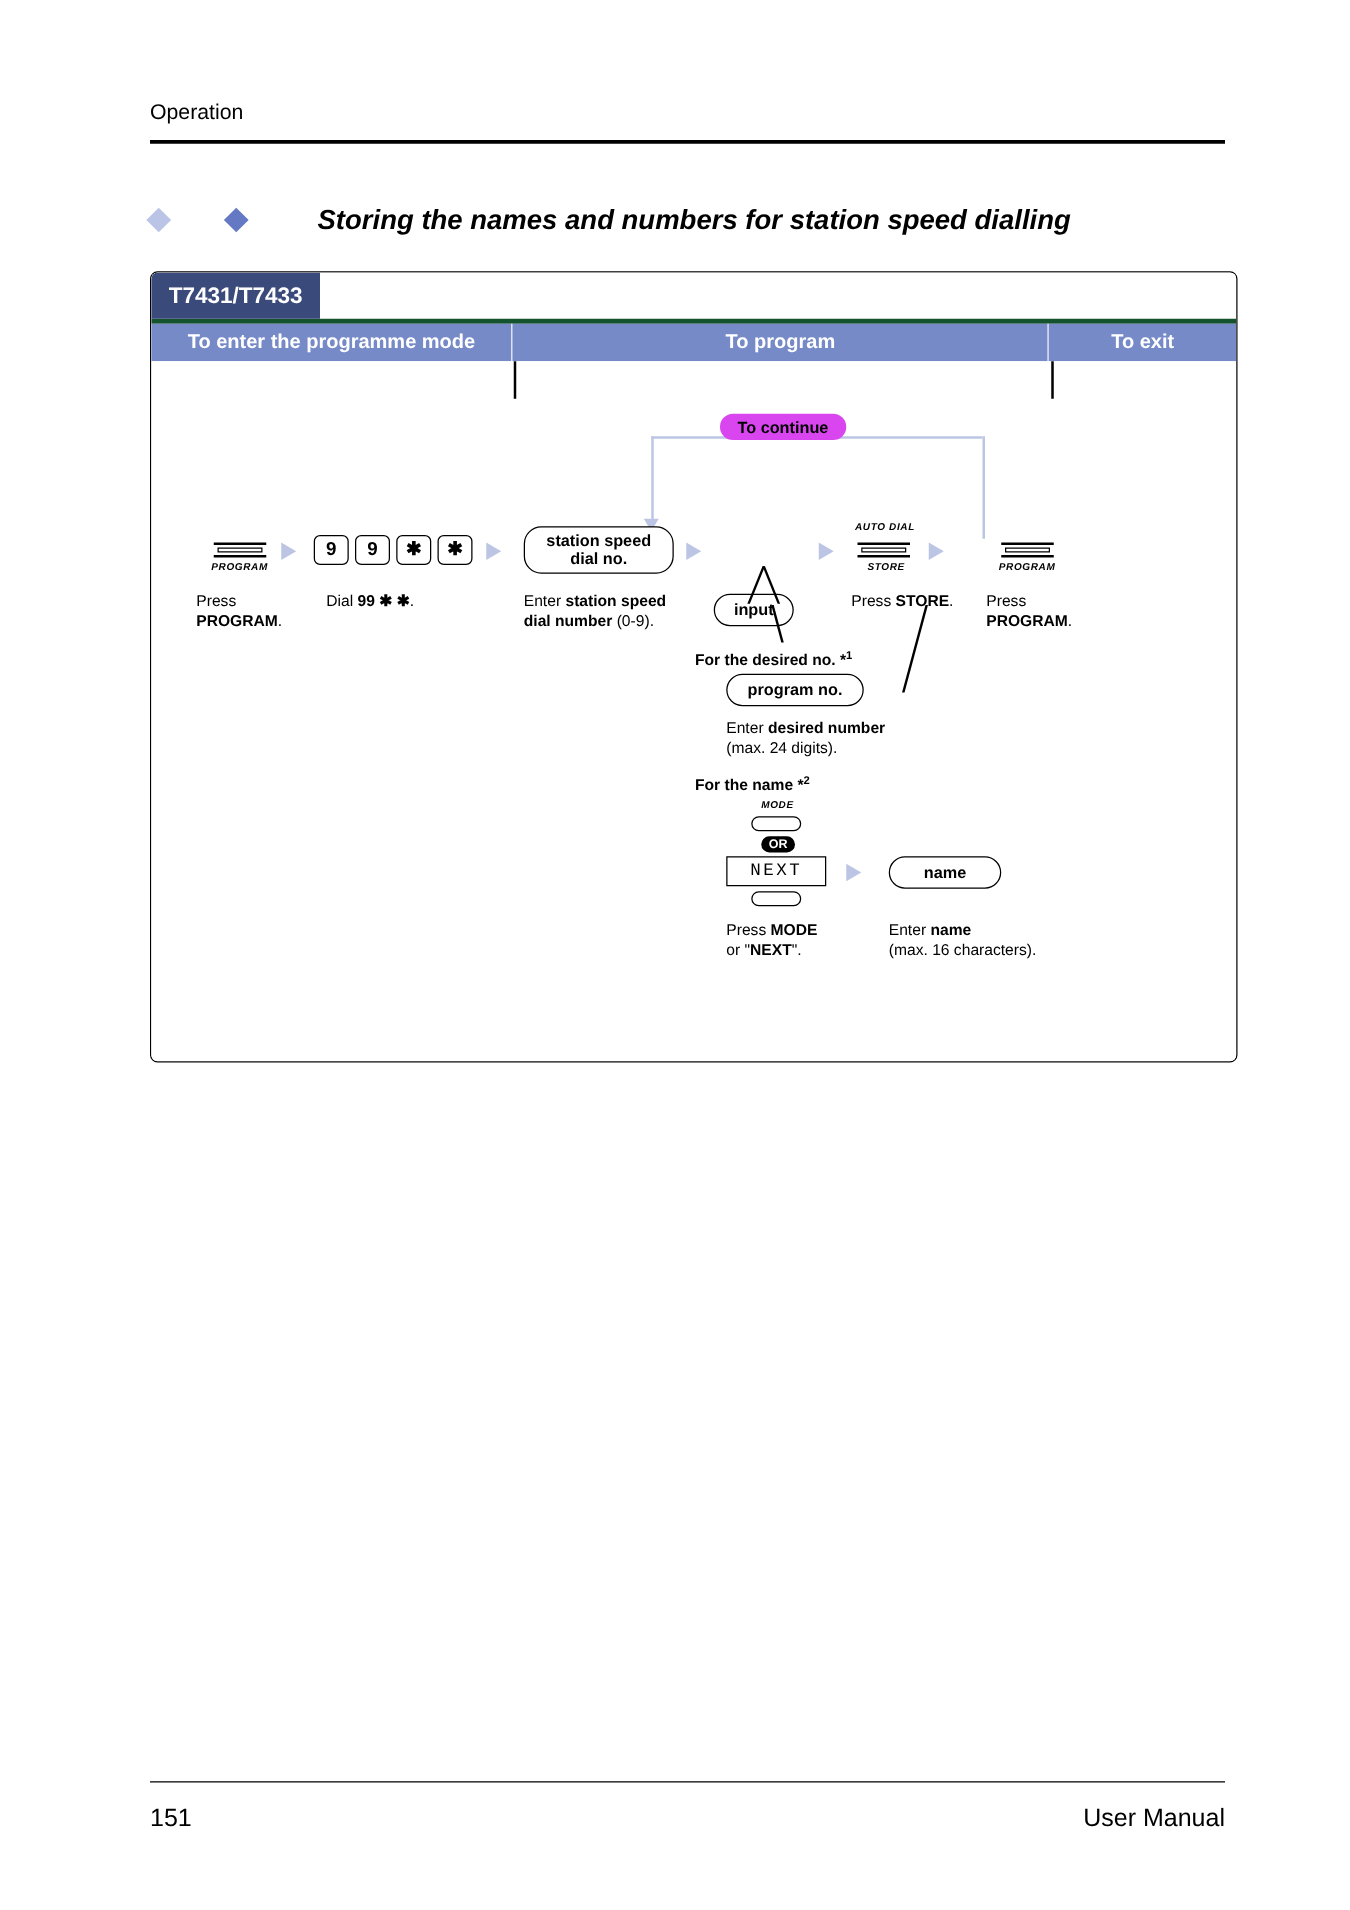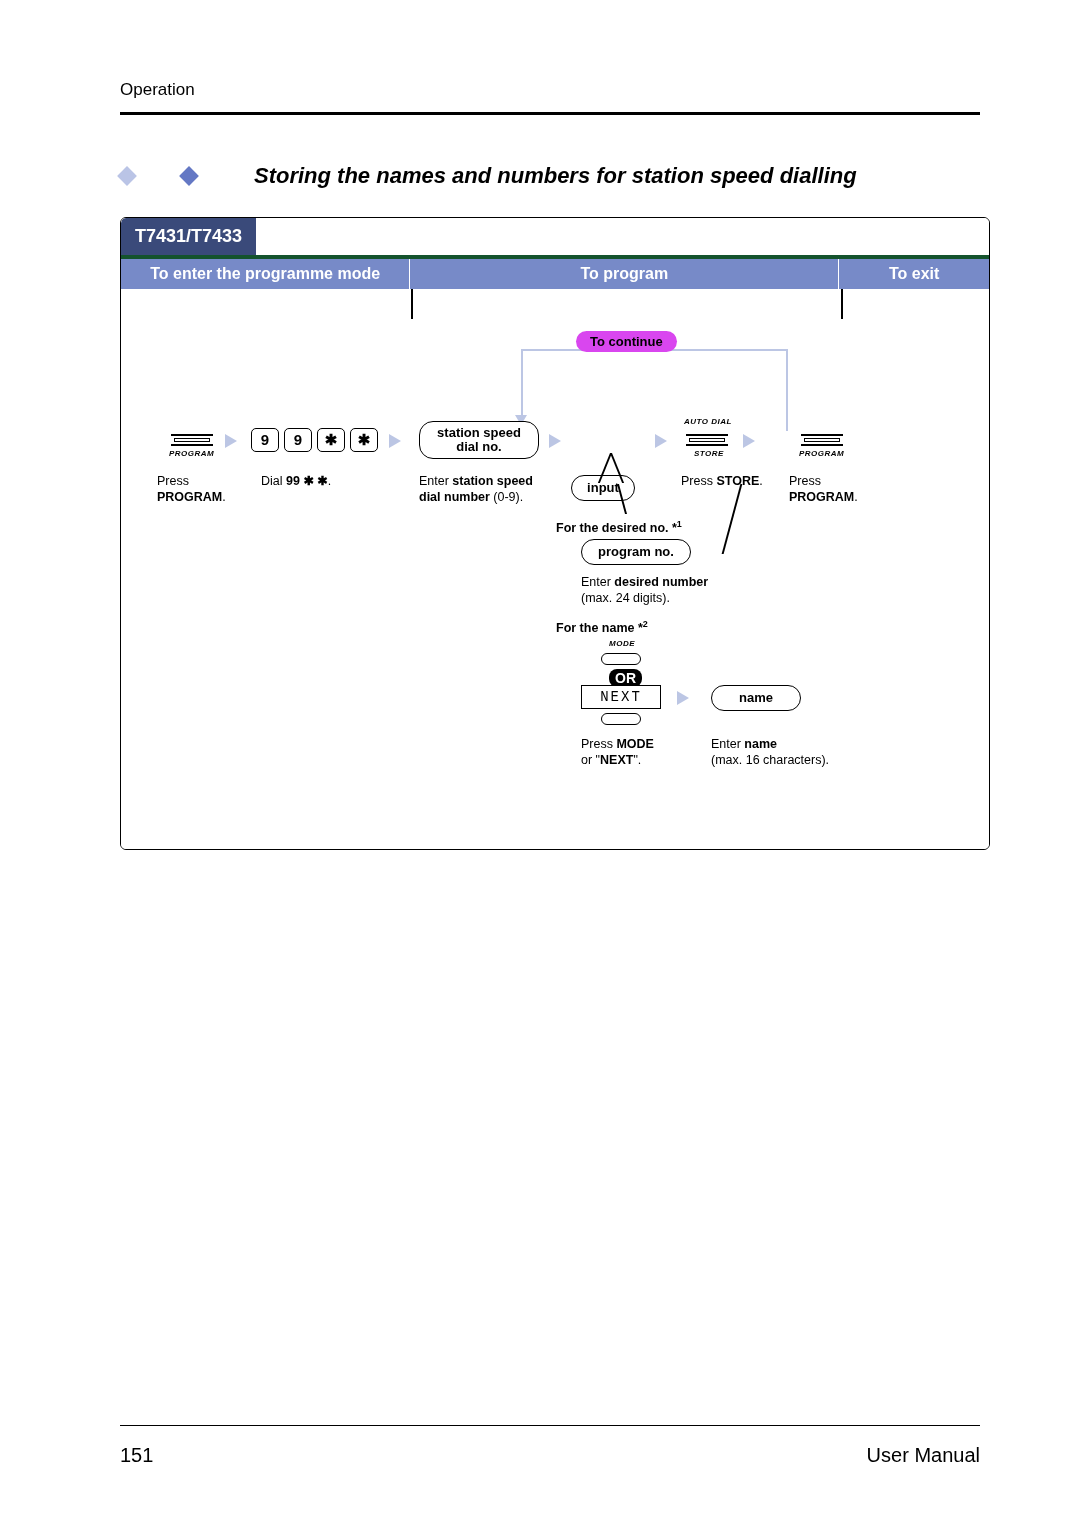--- a/index.html
+++ b/index.html
@@ -165,21 +165,21 @@
   }
   .tiny-btn {
     position:absolute;
     border:1.5px solid #000;
     border-radius: 6px;
     width:40px; height:12px; background:#fff;
   }
   .or-pill {
     position:absolute;
     background:#000; color:#fff;
-    font-size:14px; font-weight:bold;
+    font-size:10px; font-weight:bold;
     padding:1px 6px; border-radius:8px;
   }
   .vline {
     position:absolute; background:#000; width:1.5px;
   }
   .gline-v { position:absolute; width:2px; background:#bcc6e4; }
   .gline-h { position:absolute; height:2px; background:#bcc6e4; }
   .darrow-down {
     position:absolute; width:0;height:0;
     border-left:6px solid transparent;

